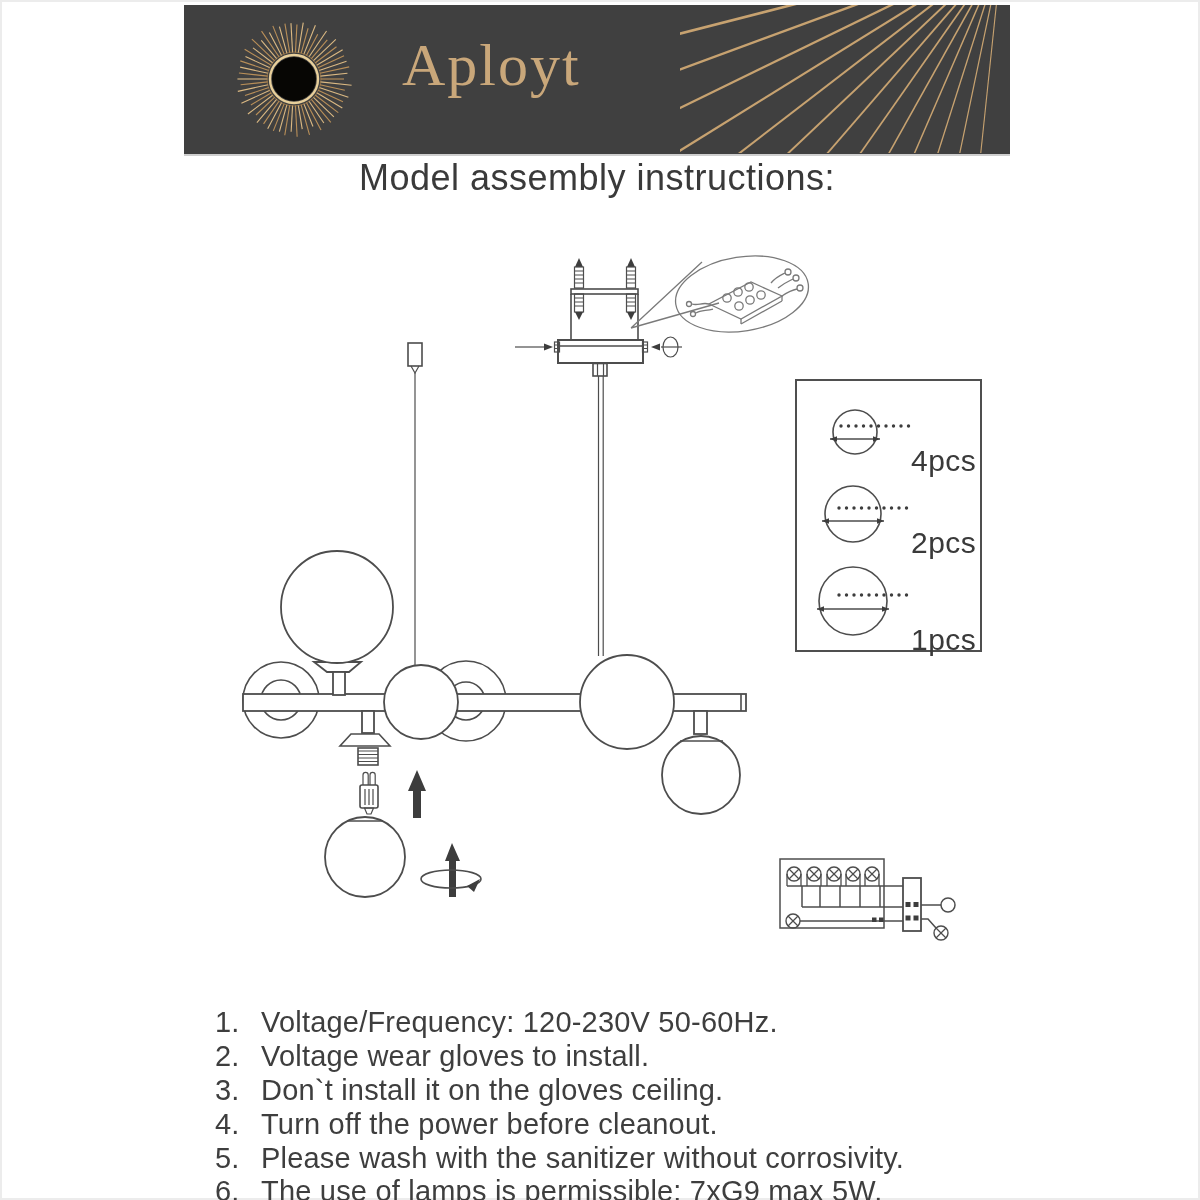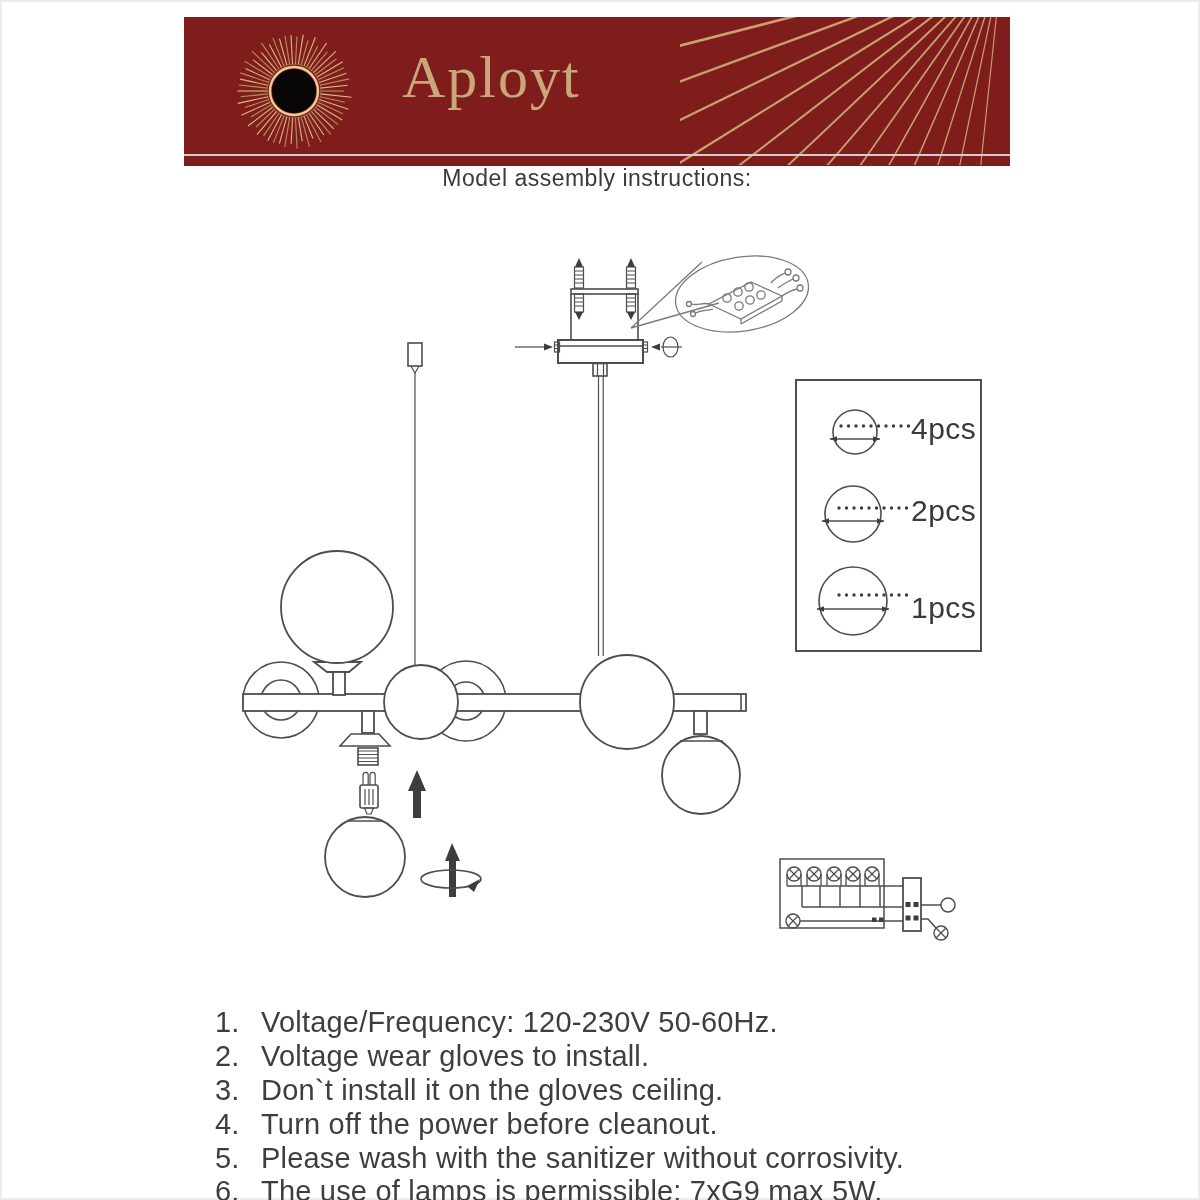--- a/index.html
+++ b/index.html
@@ -5,44 +5,44 @@
   html,body{margin:0;padding:0;}
   body{
     width:1200px;height:1200px;position:relative;background:#ffffff;
     font-family:"Liberation Sans", sans-serif;overflow:hidden;
   }
   .page-frame{position:absolute;inset:0;border:2px solid #ececec;pointer-events:none;}
 
   
   #banner{
     position:absolute;left:184px;top:5px;width:826px;height:149px;
-    background:#7f1d1d;overflow:hidden;margin-top:12px;
+    background:#404040;overflow:hidden;
   }
   #banner-underline{position:absolute;left:184px;top:154px;width:826px;height:2px;background:#cfcfcf;}
   #logo-svg{position:absolute;left:40px;top:4px;}
   #brand-text{
     position:absolute;left:218px;top:30px;
     font-family:"Liberation Serif", serif;font-size:60px;font-weight:400;
     color:#c9a77a;letter-spacing:2px;line-height:1;
   }
   #corner-svg{position:absolute;right:0;top:0;}
 
   
   #title-block{position:absolute;left:184px;top:161px;width:826px;text-align:center;color:#3a3a3a;}
-  #title-block .t-line{font-size:23px;line-height:34px;letter-spacing:0.5px;}
+  #title-block .t-line{font-size:36px;line-height:34px;letter-spacing:0.5px;}
 
   
   #legend-box{
     position:absolute;left:795px;top:379px;width:183px;height:269px;
     border:2px solid #4f4f4f;background:#fff;
   }
   .legend-row{position:absolute;left:0;width:100%;}
   .legend-icon{position:absolute;}
   .legend-label{
-    position:absolute;font-size:30px;color:#3a3a3a;letter-spacing:0.5px;line-height:1;
+    position:absolute;font-size:30px;color:#3a3a3a;letter-spacing:0.5px;line-height:1;margin-top:32px;
   }
 
   
   #main-svg{position:absolute;left:180px;top:240px;}
   .s {stroke:#4d4d4d;fill:none;stroke-width:1.6px;}
   .s2{stroke:#4d4d4d;fill:none;stroke-width:2px;}
   .sw{stroke:#4d4d4d;fill:#ffffff;stroke-width:1.8px;}
   .thin{stroke:#4d4d4d;fill:none;stroke-width:1.2px;}
   .fdark{fill:#3d3d3d;stroke:none;}
   .g{stroke:#7a7a7a;fill:none;stroke-width:1.3px;}

